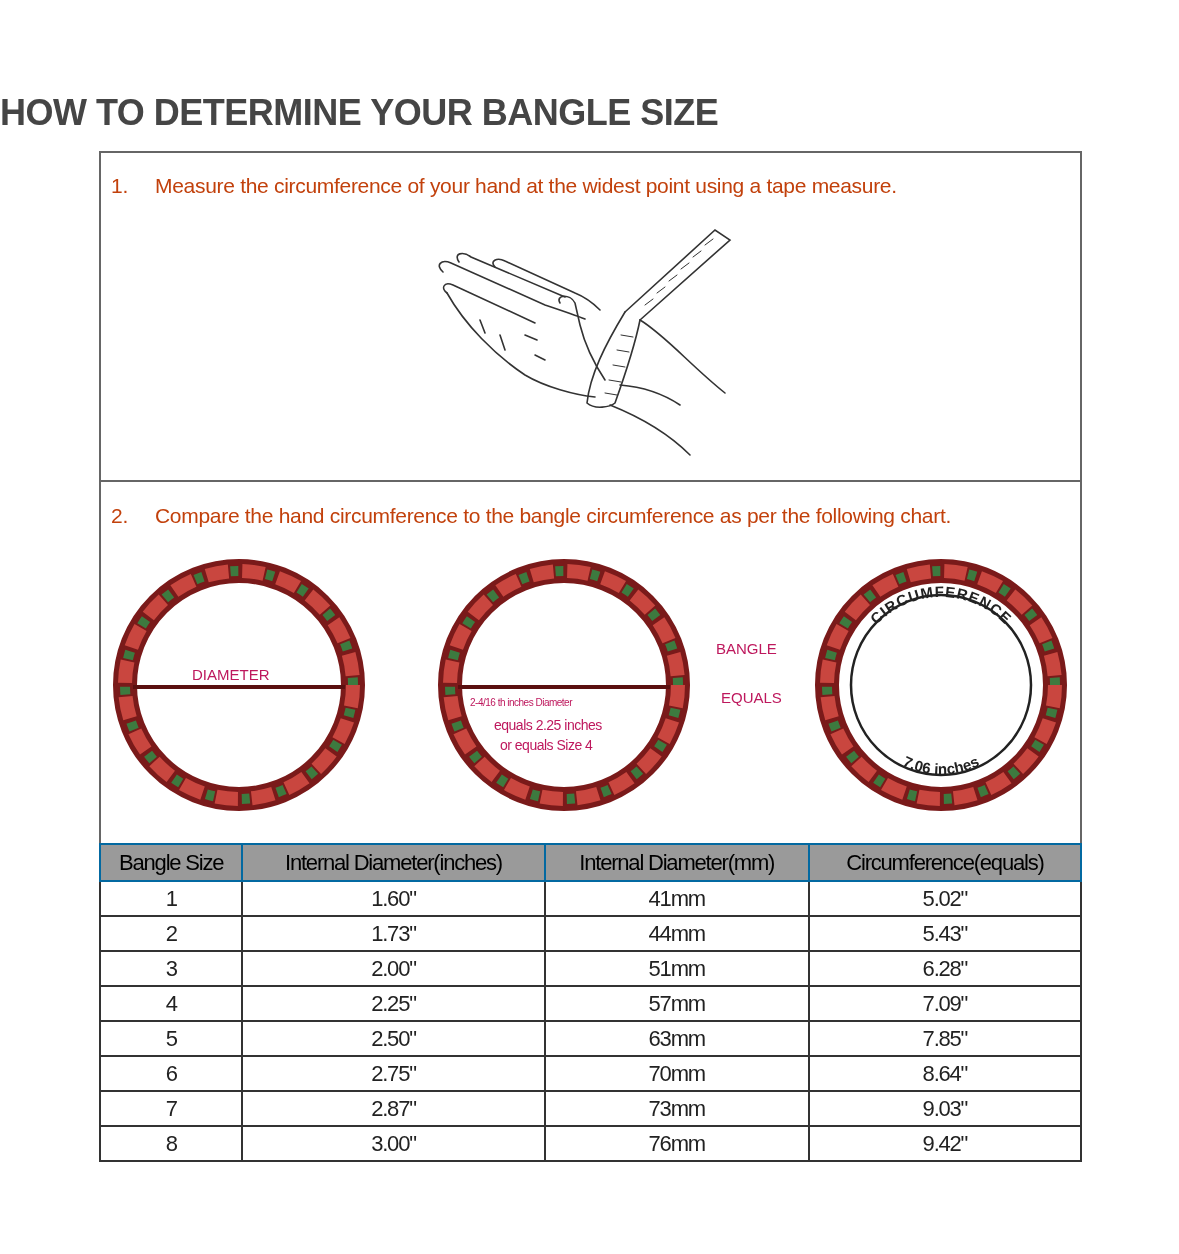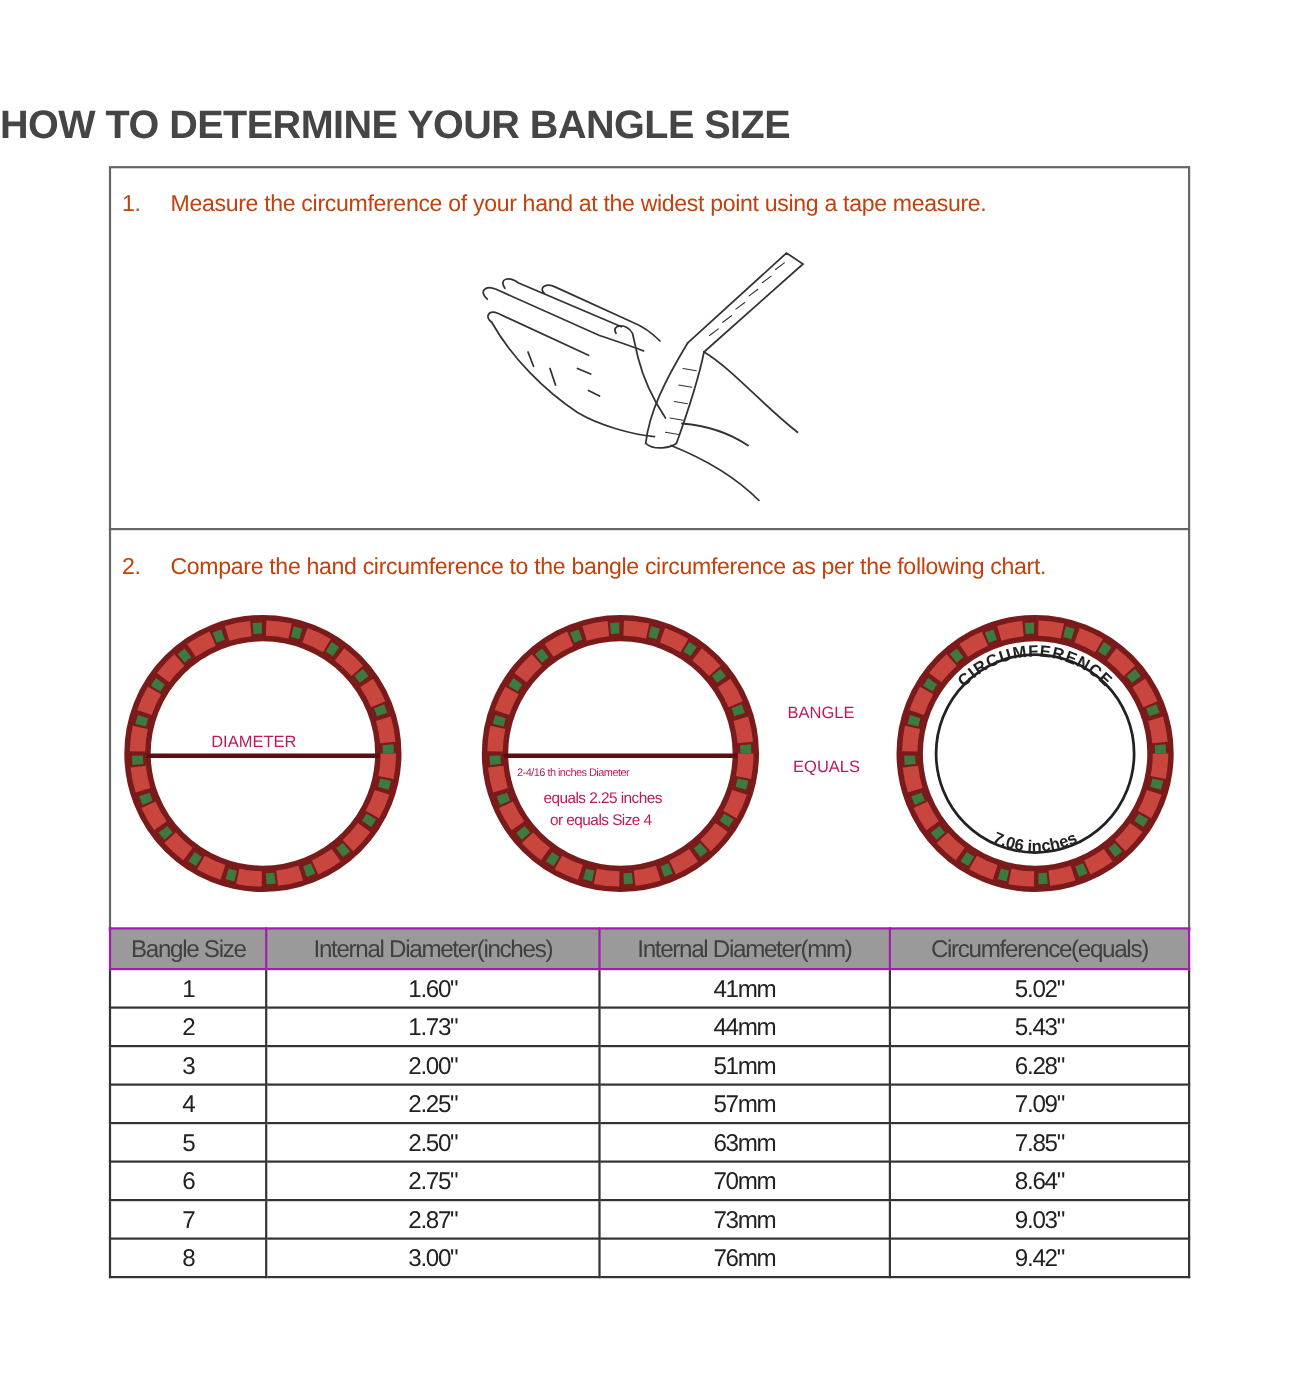--- a/index.html
+++ b/index.html
@@ -6,21 +6,21 @@
   body{width:1179px;height:1254px;position:relative;font-family:"Liberation Sans",sans-serif;color:#2a2a2a;overflow:hidden;}
   .title{position:absolute;left:0;top:92px;width:1179px;text-align:left;font-size:36px;font-weight:bold;color:#454545;letter-spacing:-0.5px;}
   .sec1{position:absolute;left:99px;top:151px;width:983px;height:331px;border:2px solid #666;box-sizing:border-box;}
   .sec2{position:absolute;left:99px;top:481px;width:983px;height:365px;border:2px solid #666;border-top:none;box-sizing:border-box;}
   .step{position:absolute;font-size:21px;color:#c2410c;letter-spacing:-0.3px;}
   .step .num{display:inline-block;width:44px;}
   .hand{position:absolute;left:425px;top:215px;width:320px;height:255px;}
   .bangle{position:absolute;width:256px;height:256px;}
   .lbl{position:absolute;font-weight:normal;color:#be185d;font-size:15px;}
   table.sizes{position:absolute;left:99px;top:843px;width:983px;border-collapse:collapse;font-family:"Liberation Sans Narrow","Liberation Sans",sans-serif;}
-  table.sizes th{background:#9a9a9a;color:#404040;font-weight:normal;font-size:22px;height:33px;border:2px solid #a21caf;letter-spacing:-1.2px;}
+  table.sizes th{background:#9a9a9a;color:#000000;font-weight:normal;font-size:22px;height:33px;border:2px solid #0369a1;letter-spacing:-1.2px;}
   table.sizes td{text-align:center;font-size:22px;height:31px;border:2px solid #333;color:#222;letter-spacing:-1.2px;}
   .c1{width:148px}.c2{width:317px}.c3{width:277px}.c4{width:277px}
 </style>
 </head>
 <body>
 
 <div class="title">HOW TO DETERMINE YOUR BANGLE SIZE</div>
 
 <div class="sec1"></div>
 <div class="sec2"></div>

